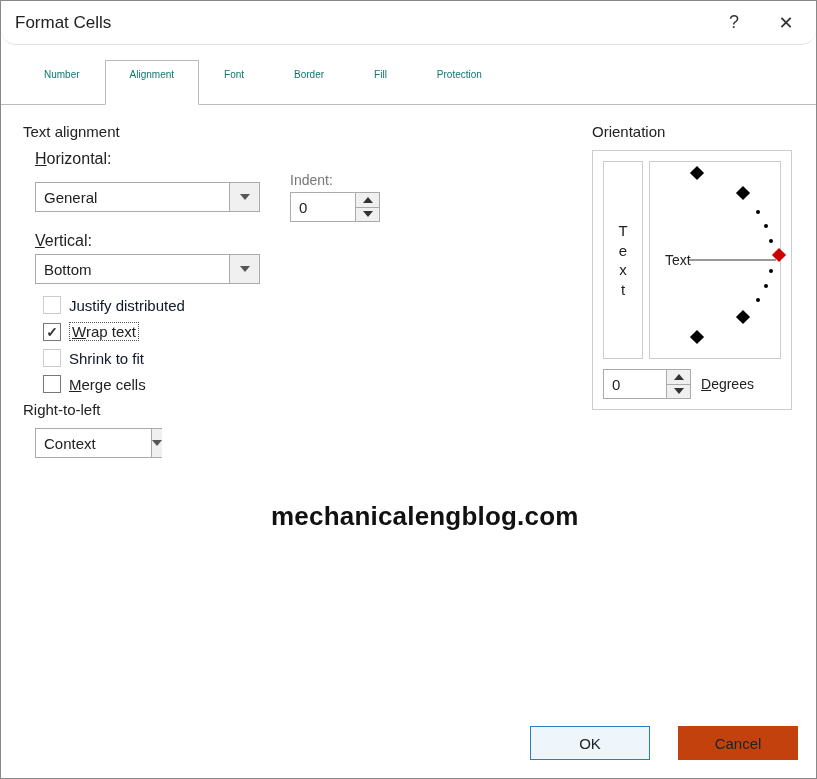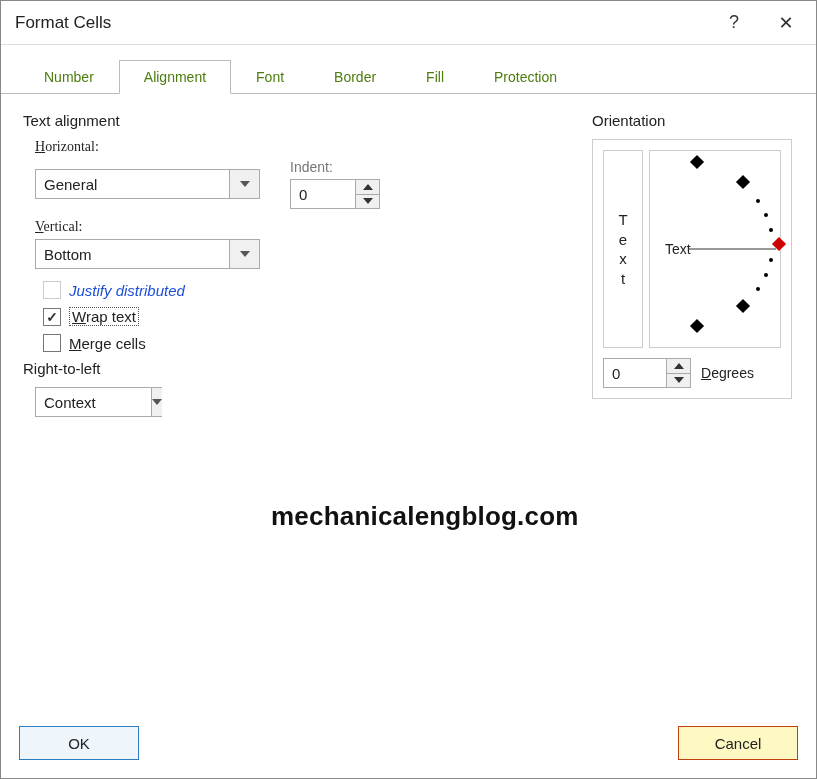--- a/index.html
+++ b/index.html
@@ -18,38 +18,39 @@
     position: relative;
     display: flex;
     flex-direction: column;
   }
   .titlebar {
     display: flex;
     align-items: center;
     height: 44px;
     padding: 0 4px 0 14px;
     border-bottom: 1px solid #ddd;
+    border-radius: 15px;
   }
   .title-text { font-size: 17px; color: #222; }
   .titlebar-spacer { flex: 1; }
   .titlebar-btn {
     width: 52px; height: 38px;
     display: flex; align-items: center; justify-content: center;
     font-size: 18px; color: #333;
     cursor: default;
   }
   .tabs {
     display: flex;
     padding: 14px 18px 0 18px;
     border-bottom: 1px solid #bbb;
   }
   .tab {
-    padding: 8px 24px 8px 24px;
-    font-size: 14px;
-    color: #4d7c0f;
+    padding: 8px 24px 24px 24px;
+    font-size: 10px;
+    color: #0f766e;
     border: 1px solid transparent;
     border-bottom: none;
     position: relative;
     top: 1px;
     background: transparent;
     cursor: default;
   }
   .tab.active {
     background: #fff;
     border: 1px solid #bbb;
@@ -57,21 +58,21 @@
   }
   .content {
     flex: 1;
     padding: 14px 24px 4px 22px;
     display: flex;
     flex-direction: row;
   }
   .col-left { flex: 1; }
   .col-right { width: 200px; }
   .group-label { font-size: 15px; margin: 4px 0 10px 0; }
-  .field-label { font-size: 14px; margin: 4px 0 4px 12px; font-family: Liberation Serif, serif; }
+  .field-label { font-size: 16px; margin: 4px 0 4px 12px; }
   .u { text-decoration: underline; }
   .row { display: flex; align-items: center; }
   .sel {
     display: flex; align-items: center;
     border: 1px solid #aaa; height: 30px;
     margin-left: 12px;
     background: #fff;
     gap: 47px;
   }
   .sel .sel-text { padding: 0 8px; font-size: 15px; flex:1; }
@@ -105,21 +106,21 @@
   .tri-down { width:0;height:0;border-left:5px solid transparent;border-right:5px solid transparent;border-top:6px solid #333;}
   .check-row { display:flex; align-items:center; margin:8px 0 8px 20px; gap:8px; }
   .cb {
     width:18px;height:18px;border:1px solid #777;background:#fff;
     display:flex;align-items:center;justify-content:center;
     font-size:14px; color:#333;
   }
   .cb.disabled { border-color:#ccc; }
   .cb .check { font-weight:bold; }
   .cb-label { font-size:15px; }
-  .cb-label.disabled { color:#1d4ed8;font-style:italic; }
+  .cb-label.disabled { color:#0f172a; }
   .dotted-focus { border:1px dotted #555; padding:0 2px; }
   .orientation-box {
     border:1px solid #ccc; padding:10px; height:260px;
     display:flex; flex-direction:column;
   }
   .orient-preview {
     flex:1; display:flex; gap:6px;
   }
   .orient-vert {
     width:40px; border:1px solid #ccc;
@@ -143,26 +144,26 @@
   .spin2 .t { flex:1;padding:0 8px;display:flex;align-items:center;font-size:15px; }
   .spin2 .bts { width:24px;display:flex;flex-direction:column; }
   .spin2 .u, .spin2 .d { flex:1;background:#f0f0f0;border-left:1px solid #aaa;display:flex;align-items:center;justify-content:center; text-decoration:none;}
   .spin2 .u { border-bottom:1px solid #aaa; }
   .watermark {
     position:absolute; left:270px; top:500px;
     font-size:26px; font-weight:700; color:#111;
     letter-spacing:0.2px;
   }
   .buttons {
-    display:flex; justify-content:space-between; gap:8px;
+    display:flex; justify-content:flex-end; gap:28px;
     padding:12px 18px 18px 18px;
   }
   .btn {
     width:120px; height:34px;
-    border:1px solid #c2410c; background:#fef9c3;
+    border:1px solid #c2410c; background:#c2410c;
     display:flex;align-items:center;justify-content:center;
     font-size:15px; color:#222; cursor:default;
   }
   .btn.primary { border:1.5px solid #2d7ec0; background:#eef5fb; }
 </style>
 </head>
 <body>
 
 <div class="dialog">
 
@@ -231,20 +232,24 @@
       </div>
 
 
       <div class="check-row">
         <div class="cb">
             <span class="check">✓</span>
           </div>
         <span class="cb-label dotted-focus"><span class="u">W</span><span>rap text</span></span>
       </div>
       <div class="check-row">
+        <div class="cb disabled"></div>
+        <div class="cb-label disabled">Shrink to fit</div>
+      </div>
+      <div class="check-row">
         <div class="cb"></div>
         <span class="cb-label"><span class="u">M</span><span>erge cells</span></span>
       </div>
 
       <div class="group-label" style="margin-top:8px;">Right-to-left</div>
       <div class="sel sel-w2">
         <div class="sel-text">Context</div>
         <div class="sel-btn">
             <div class="chev-down"></div>
           </div>

